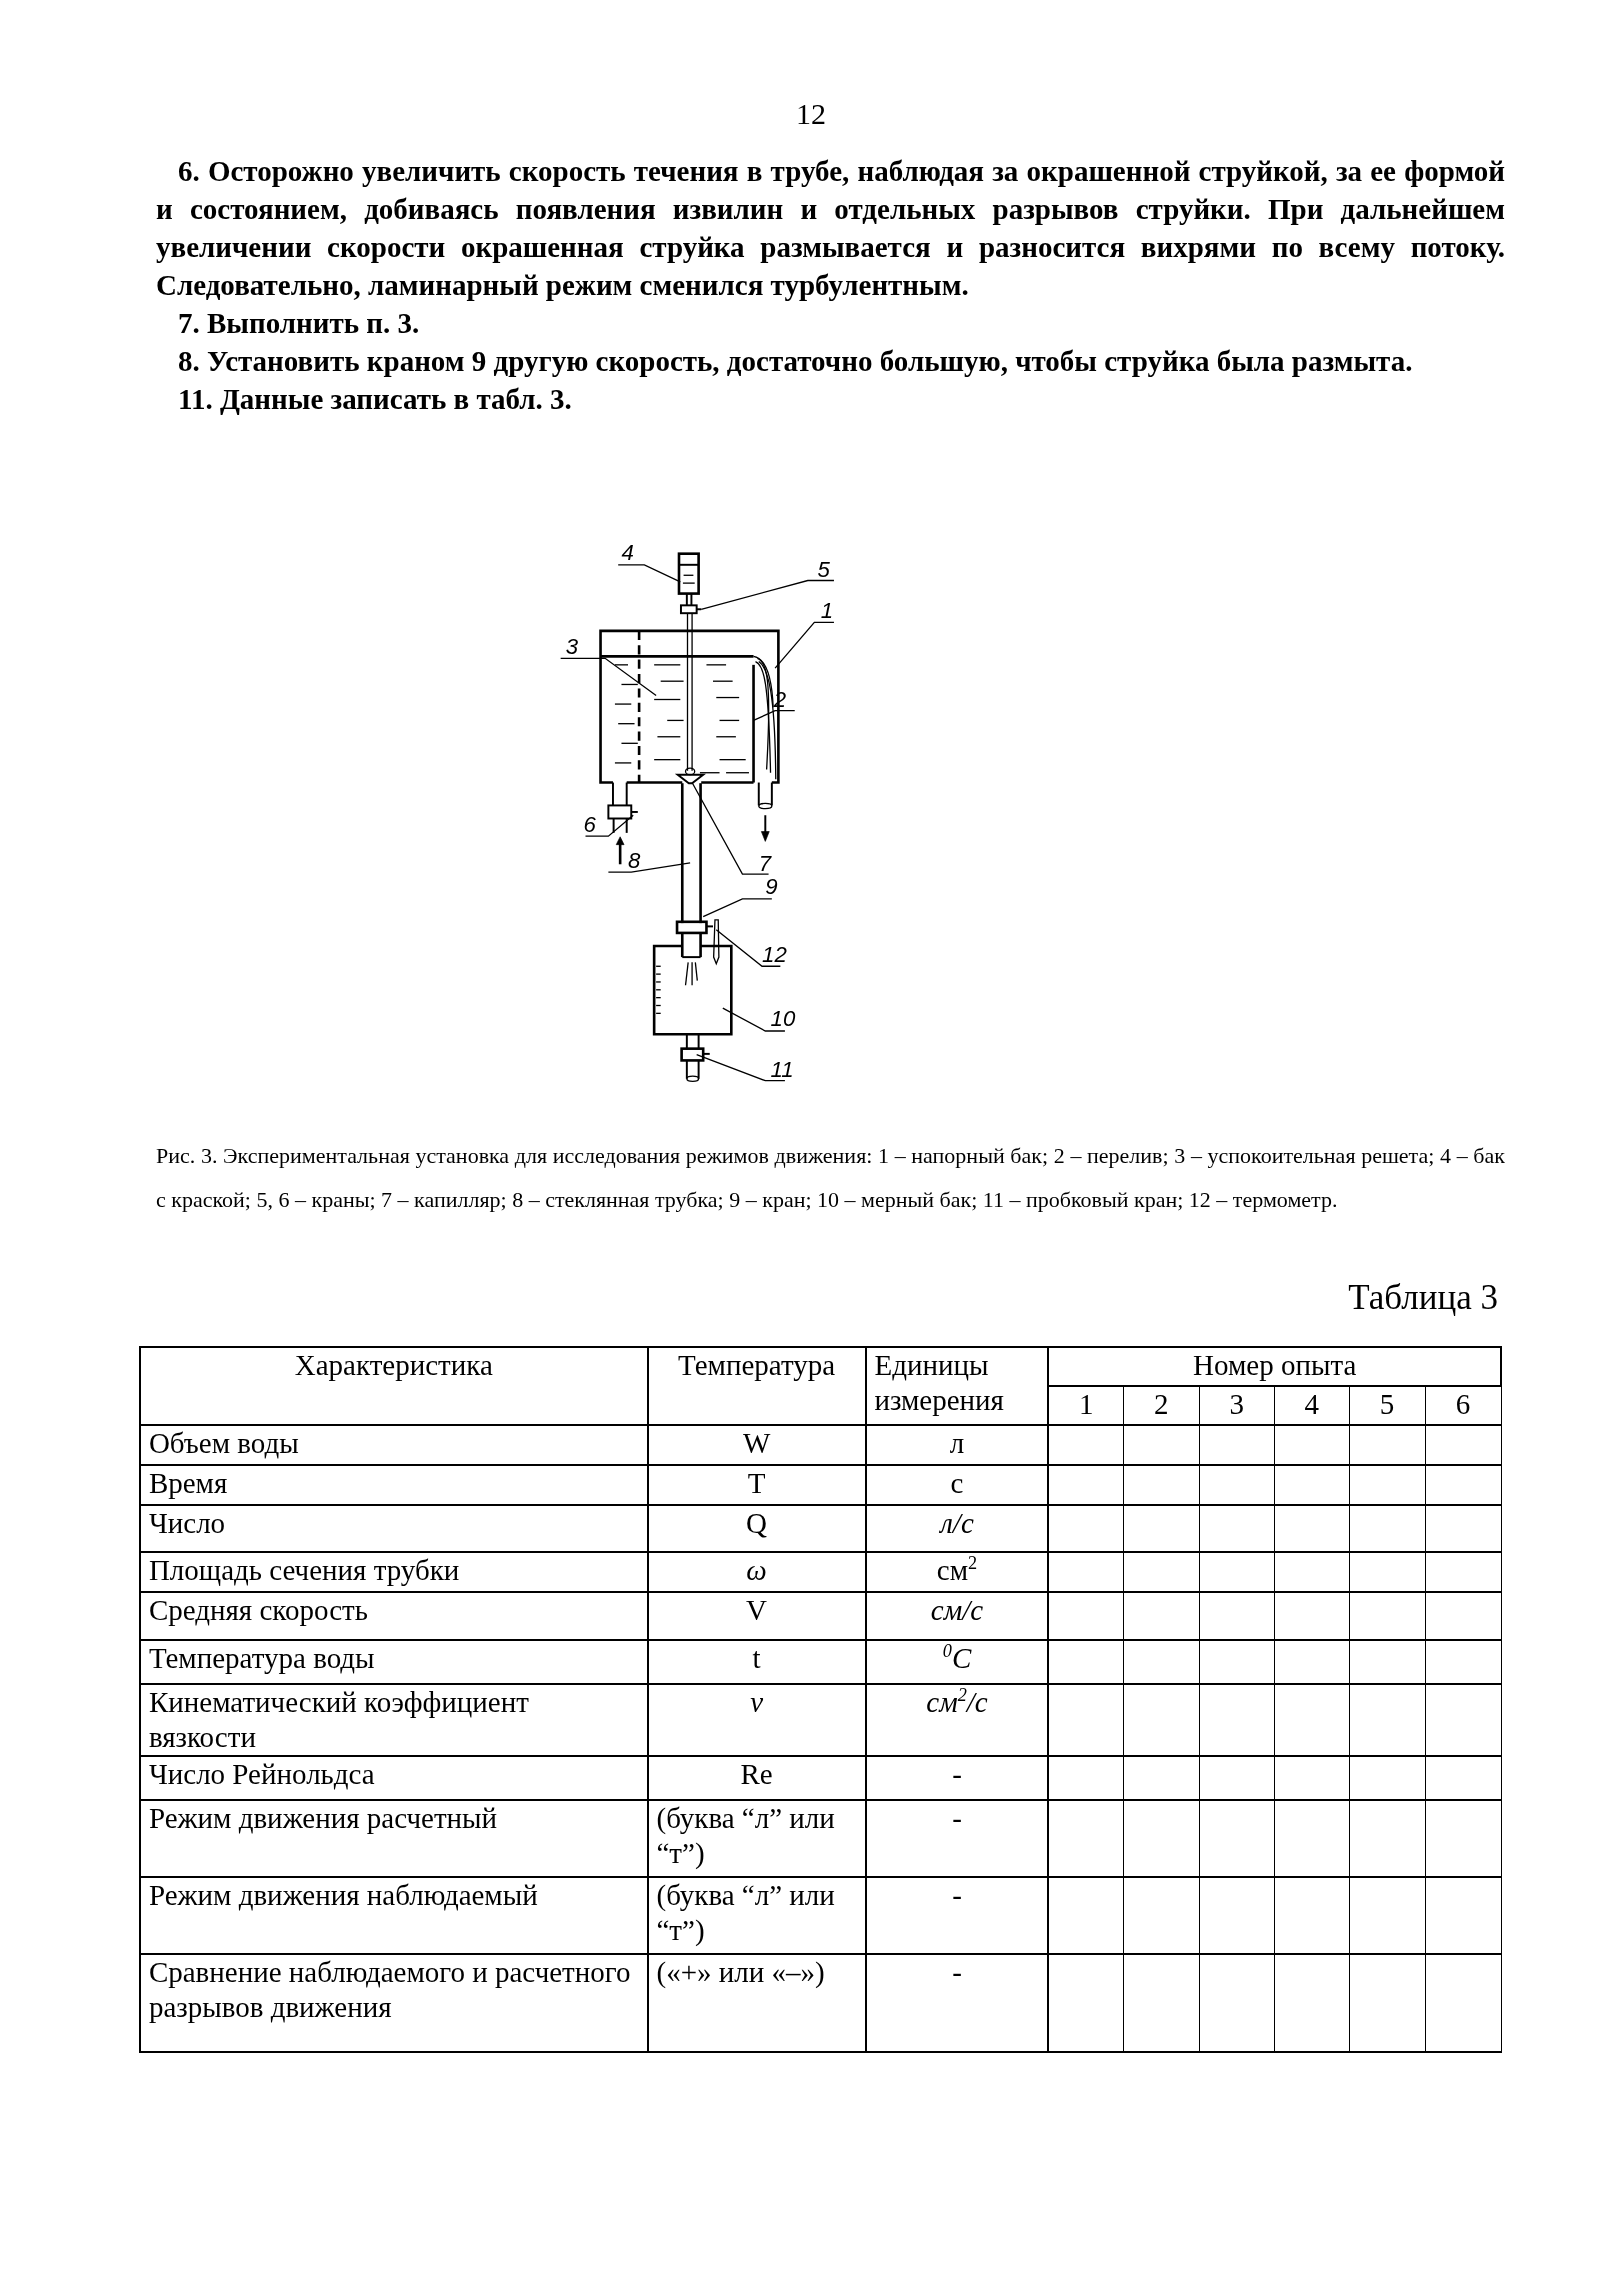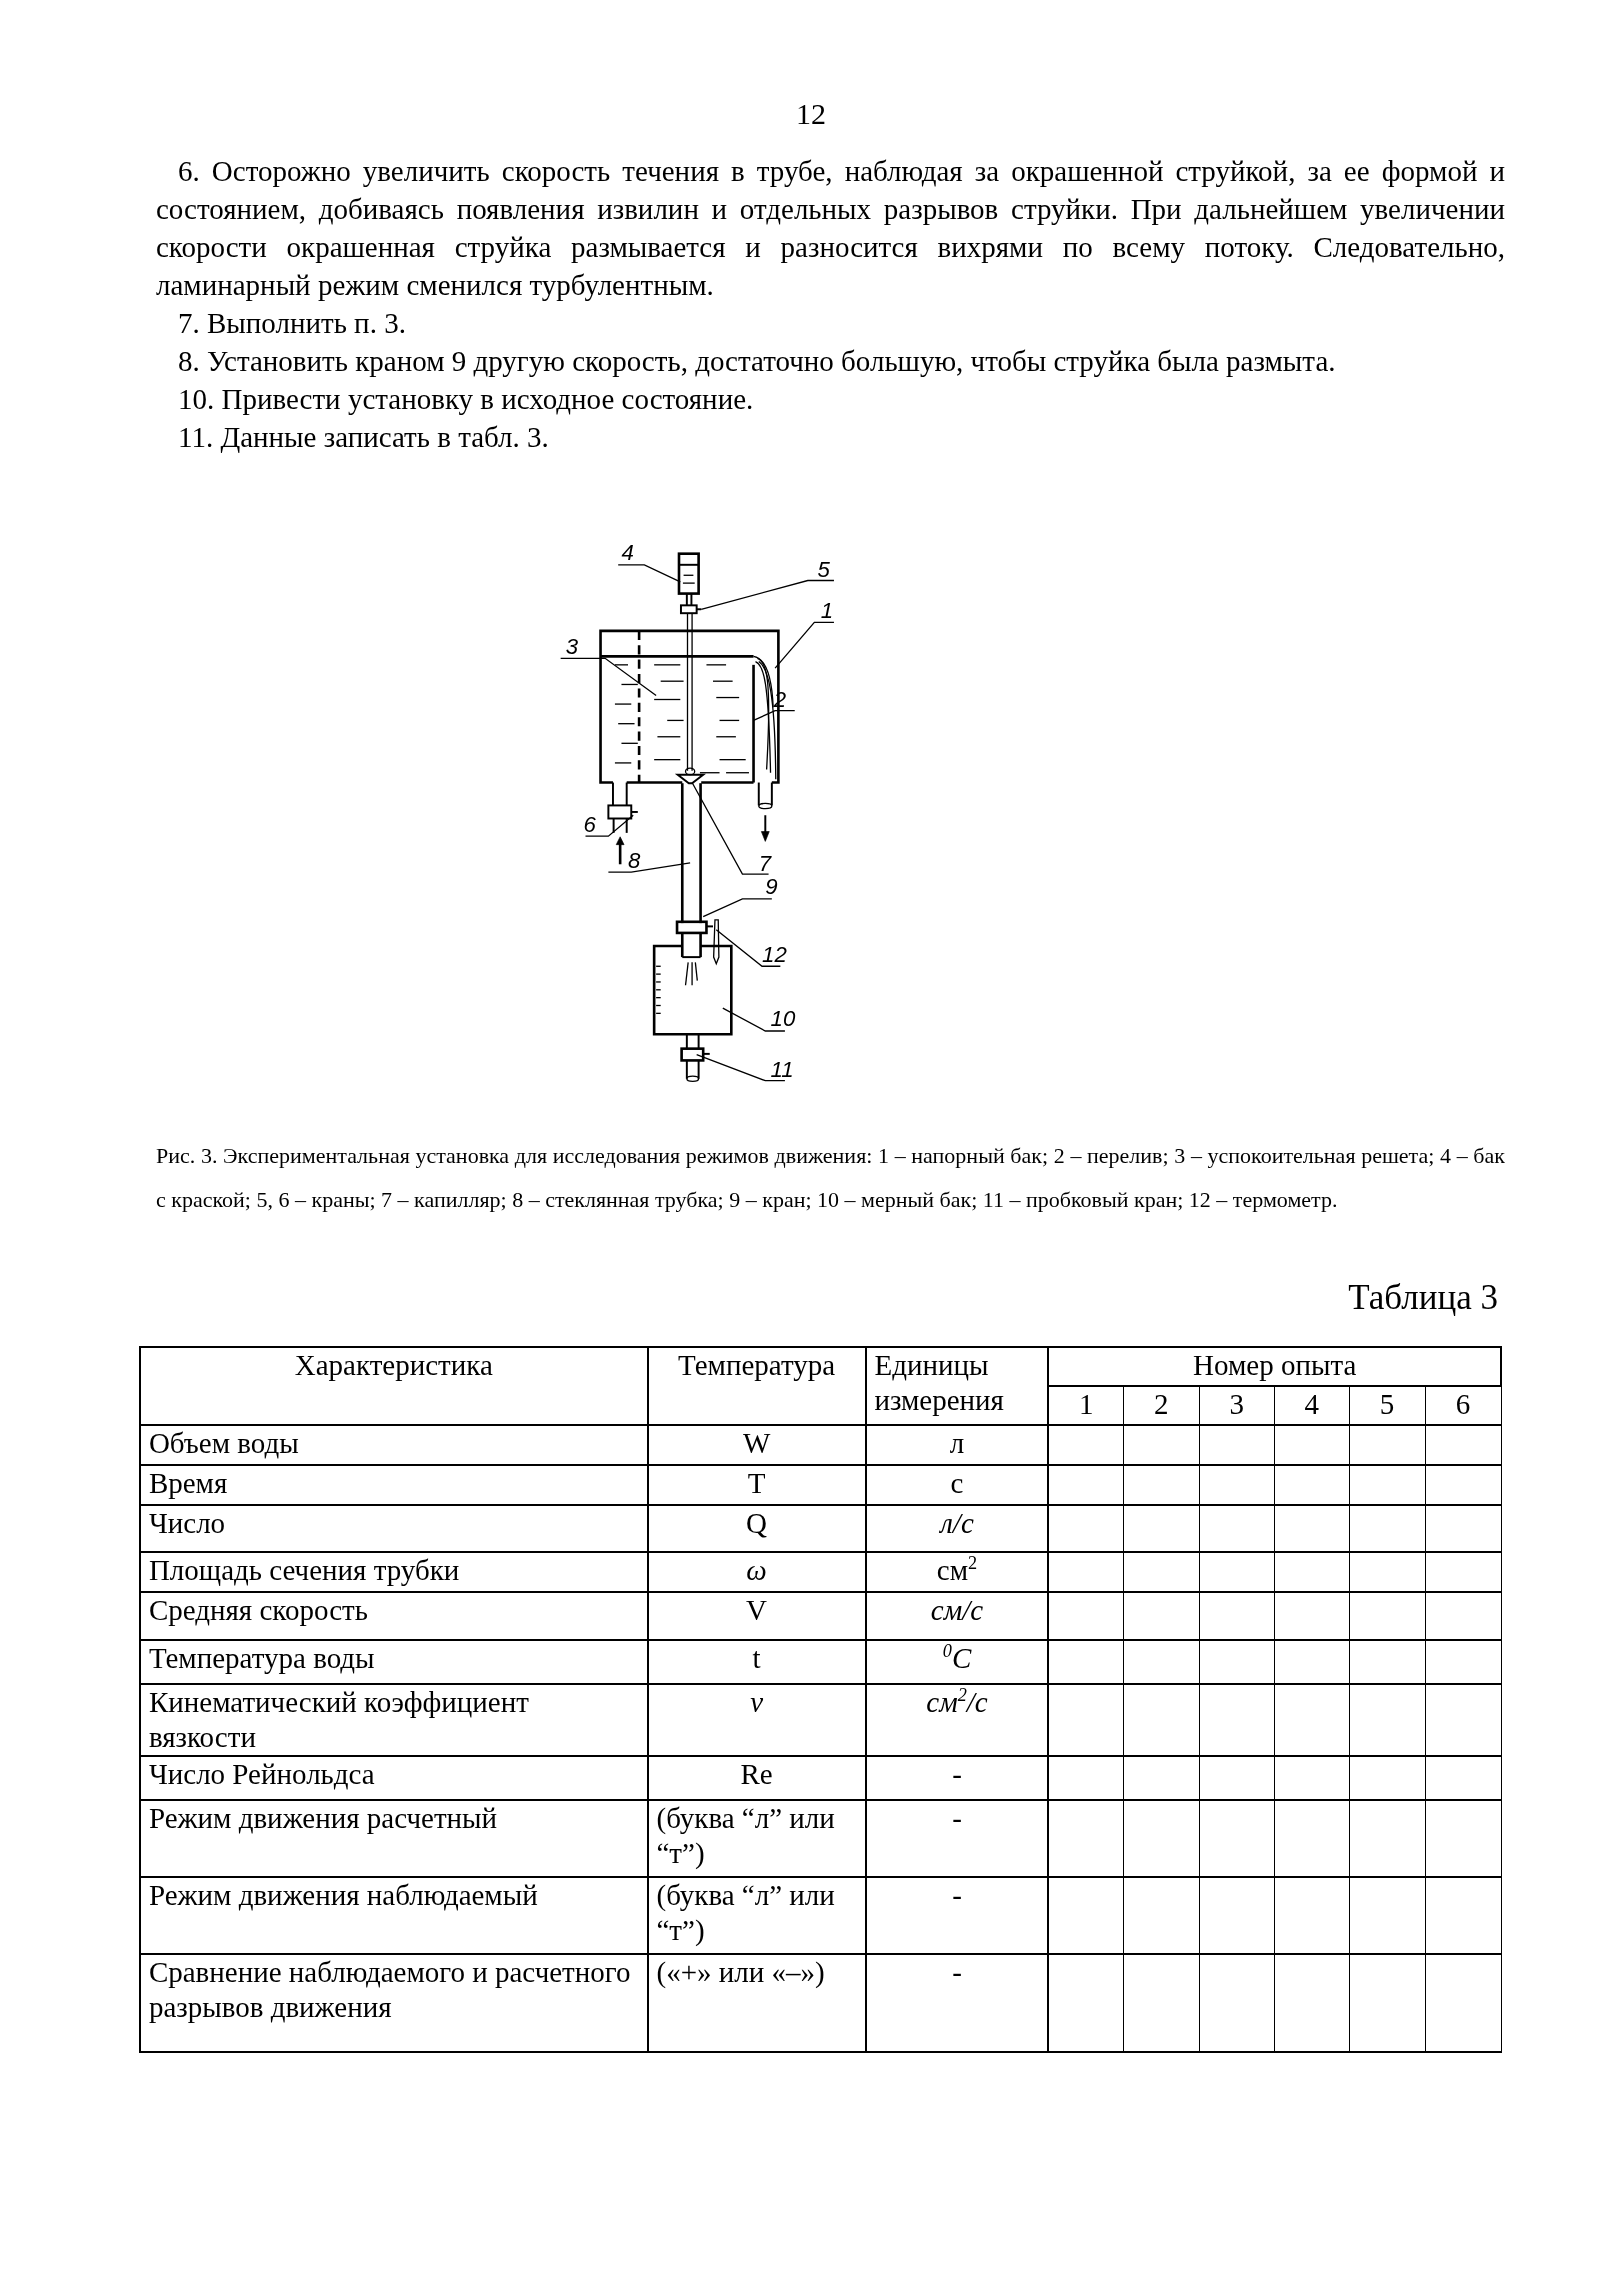--- a/index.html
+++ b/index.html
@@ -21,25 +21,24 @@
   table.t3 th.num { border-width:2px 1.3px 2.6px 1.3px; padding:0; }
   table.t3 td.num { border-left:1.3px solid #000; border-right:1.3px solid #000; }
   .it { font-style:italic; }
   sup { font-size:18.3px; line-height:0; }
 </style>
 </head>
 <body>
 
 <div class="abs pnum">12</div>
 
-<div class="abs para" style="top:152px;">
+<div class="abs para" style="top:152px;font-weight:bold;">
   <p>6. Осторожно увеличить скорость течения в трубе, наблюдая за окрашенной струйкой, за ее формой и состоянием, добиваясь появления извилин и отдельных разрывов струйки. При дальнейшем увеличении скорости окрашенная струйка размывается и разносится вихрями по всему потоку. Следовательно, ламинарный режим сменился турбулентным.</p>
   <p>7. Выполнить п. 3.</p>
   <p>8. Установить краном 9 другую скорость, достаточно большую, чтобы струйка была размыта.</p>
-  <p>10. Привести установку в исходное состояние.</p>
   <p>11. Данные записать в табл. 3.</p>
 </div>
 
 <svg class="abs fig" width="340" height="563" viewBox="830 820 520 860" fill="none" stroke="#000">
 
   <g>
     <rect x="1038" y="845" width="30" height="61" stroke-width="4"></rect>
     <line x1="1038" y1="862" x2="1068" y2="862" stroke-width="3"></line>
     <line x1="1045" y1="878" x2="1060" y2="878" stroke-width="2"></line>
     <line x1="1044" y1="890" x2="1062" y2="890" stroke-width="2"></line>

